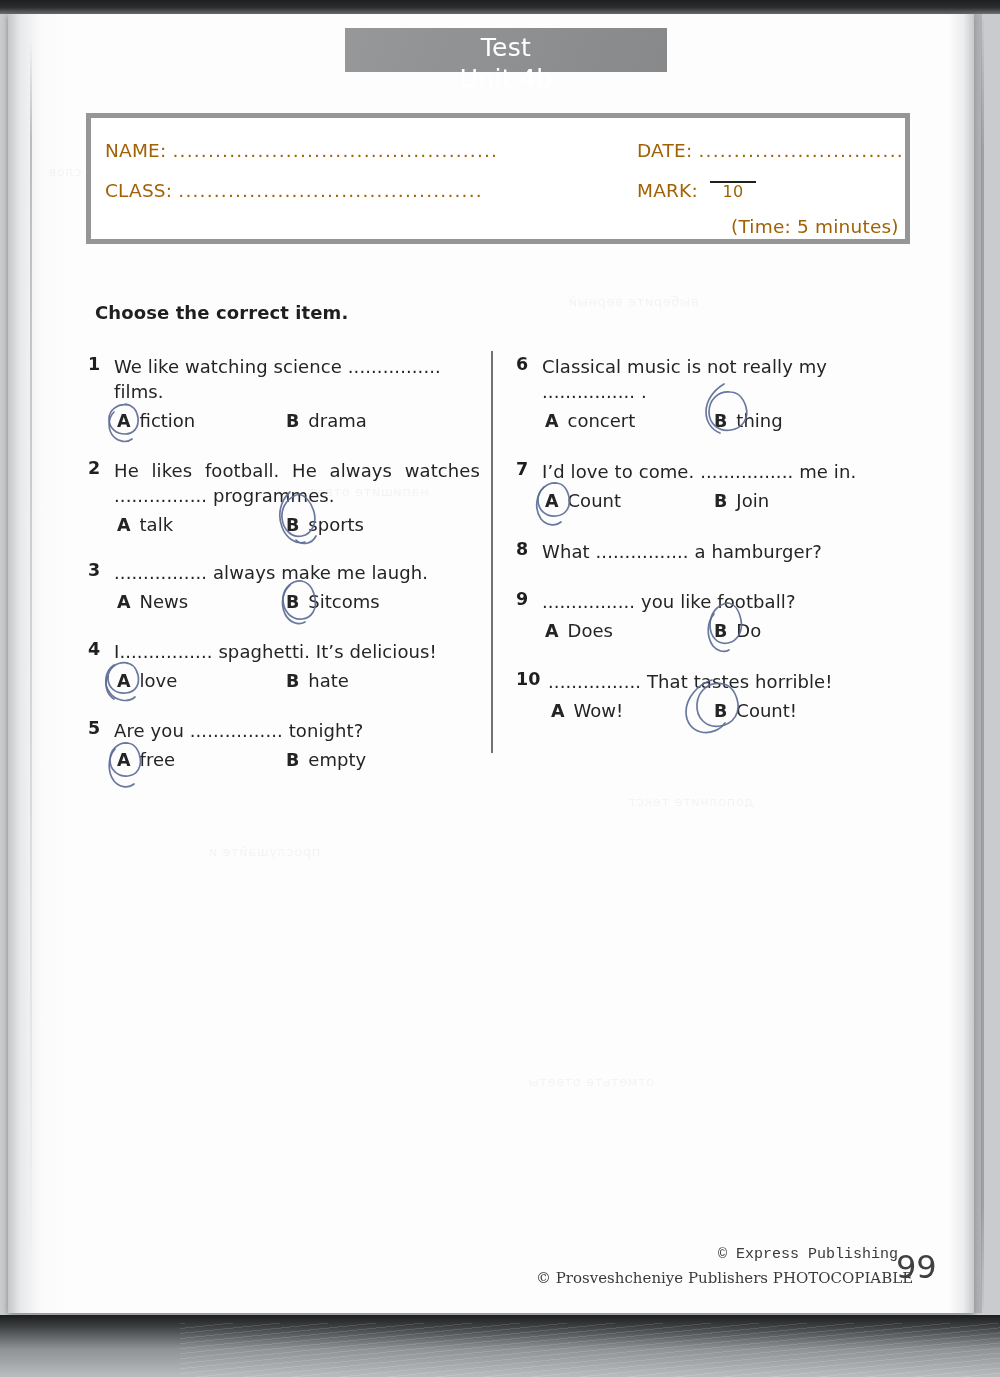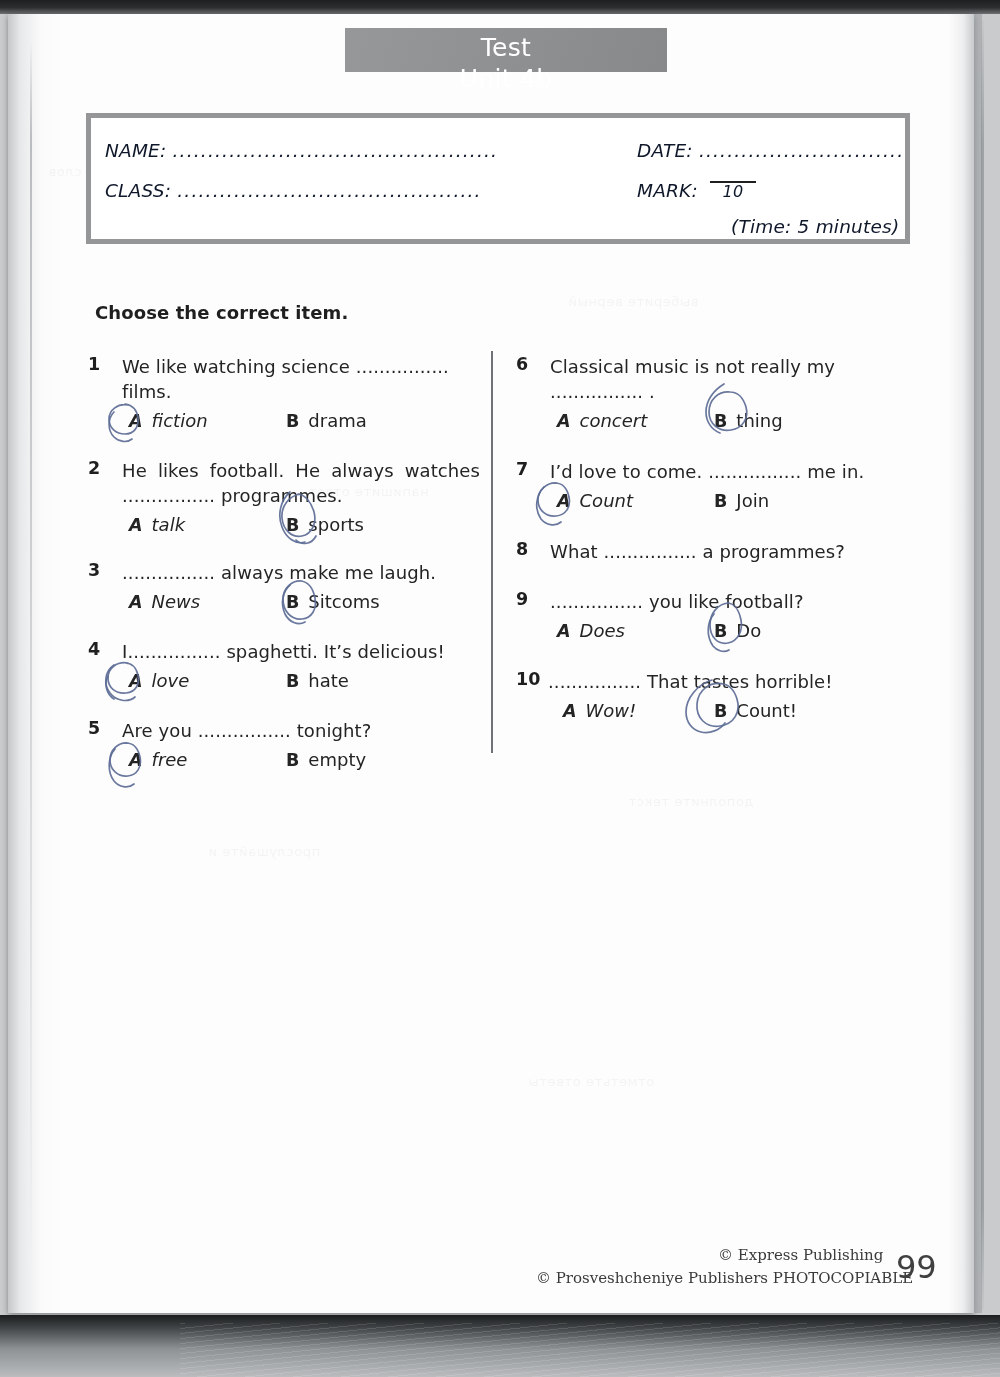--- a/index.html
+++ b/index.html
@@ -147,24 +147,23 @@
     top: 99px;
     width: 824px;
     height: 131px;
     border: 5px solid #949698;
     background: #ffffff;
     box-sizing: border-box;
   }
   .infobox .row {
     position: absolute;
     font-size: 18.5px;
-    color: #0f172a;
+    color: #a16207;
     white-space: nowrap;
     letter-spacing: .2px;
-    font-style: italic;
   }
   .lbl { font-weight: 400; }
   .dots { letter-spacing: 1.2px; }
 
   .r-name  { left: 14px;  top: 22px; }
   .r-class { left: 14px;  top: 62px; }
   .r-date  { left: 546px; top: 22px; }
   .r-mark  { left: 546px; top: 62px; }
   .r-time  { left: 640px; top: 98px; font-size: 17.5px; }
 
@@ -229,21 +228,21 @@
     top: 0;
     width: 24px;
     text-align: left;
     font-weight: bold;
     font-size: 17.5px;
     color: #1f1f1f;
   }
   .qnum.wide { width: 30px; }
 
   .stem {
-    margin-left: 34px;
+    margin-left: 26px;
     line-height: 25px;
     letter-spacing: .1px;
   }
   .stem.wide { margin-left: 32px; }
   .stem.justify {
     text-align: justify;
     text-align-last: justify;
   }
   .stem .line2 { text-align-last: left; }
 
@@ -260,21 +259,21 @@
     position: absolute;
     top: 0;
     white-space: nowrap;
   }
   .opt .letter {
     font-weight: bold;
     font-size: 17.5px;
     margin-right: 9px;
     display: inline-block;
   }
-  .optA { left: 15px; font-style: italic; }
+  .optA { left: 3px; }
 
   
   .ink {
     position: absolute;
     pointer-events: none;
     overflow: visible;
   }
   .ink svg { display: block; overflow: visible; }
   .ink path, .ink ellipse {
     fill: none;
@@ -497,21 +496,21 @@
             <svg width="52" height="50" viewBox="0 0 52 50">
               <path d="M25,4 C15,3 6,11 6,21 C6,31 14,38 24,37 C34,36 39,28 37,18 C35,9 30,4 23,4" style="stroke: rgb(93, 108, 150);"></path>
               <path d="M12,8 C4,16 2,30 9,40 C14,46 23,48 29,43" style="stroke: rgb(93, 108, 150);"></path>
             </svg>
           </span>
         </div>
       </div>
 
       <div class="q" style="margin-bottom:25px;">
         <div class="qnum">8</div>
-        <div class="stem">What ................ a programmes?</div>
+        <div class="stem">What ................ a hamburger?</div>
       </div>
 
       <div class="q" style="margin-bottom:25px;">
         <div class="qnum">9</div>
         <div class="stem">................ you like football?</div>
         <div class="opts">
           <span class="opt optA">
             <span class="letter">A</span><span>Does</span>
           </span>
           <span class="opt" style="left:172px;">
@@ -540,21 +539,21 @@
             <svg width="78" height="64" viewBox="0 0 78 64">
               <path d="M44,8 C30,5 18,14 17,28 C16,42 26,52 40,50 C54,48 61,36 57,23 C54,13 48,8 42,8" style="stroke: rgb(93, 108, 150);"></path>
               <path d="M32,4 C18,8 6,22 6,36 C6,46 12,54 21,56 C30,58 40,54 45,47" style="stroke: rgb(93, 108, 150);"></path>
             </svg>
           </span>
         </div>
       </div>
 
     </div>
 
-    <div class="footer" style="left:710px; top:1232px;">© Express Publishing</div>
+    <div class="footer" style="left:710px; top:1232px;font-family:Liberation Mono, monospace;">© Express Publishing</div>
     <div class="footer" style="left:528px; top:1255px;">© Prosveshcheniye Publishers PHOTOCOPIABLE</div>
     <div class="pagenum">99</div>
 
   </div>
 
   <div class="gutter"></div>
   <div class="gutter-line"></div>
   <div class="right-curl"></div>
   <div class="right-curl-edge"></div>
 

